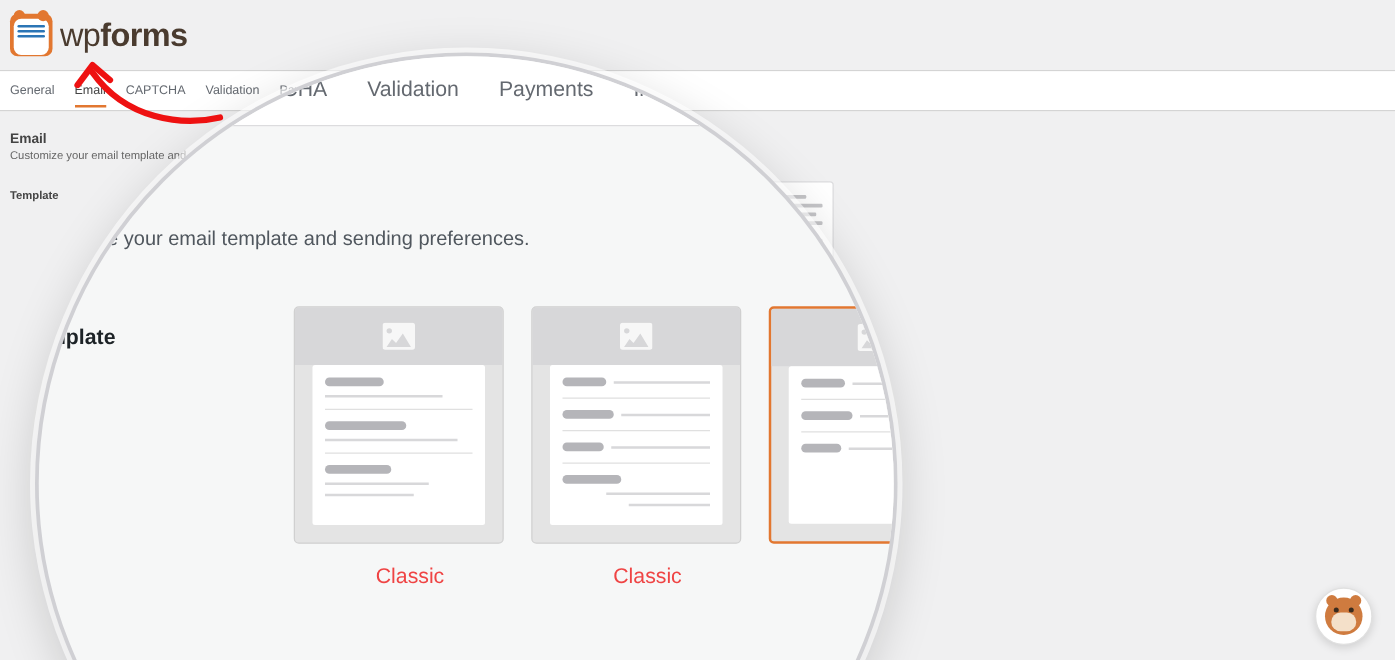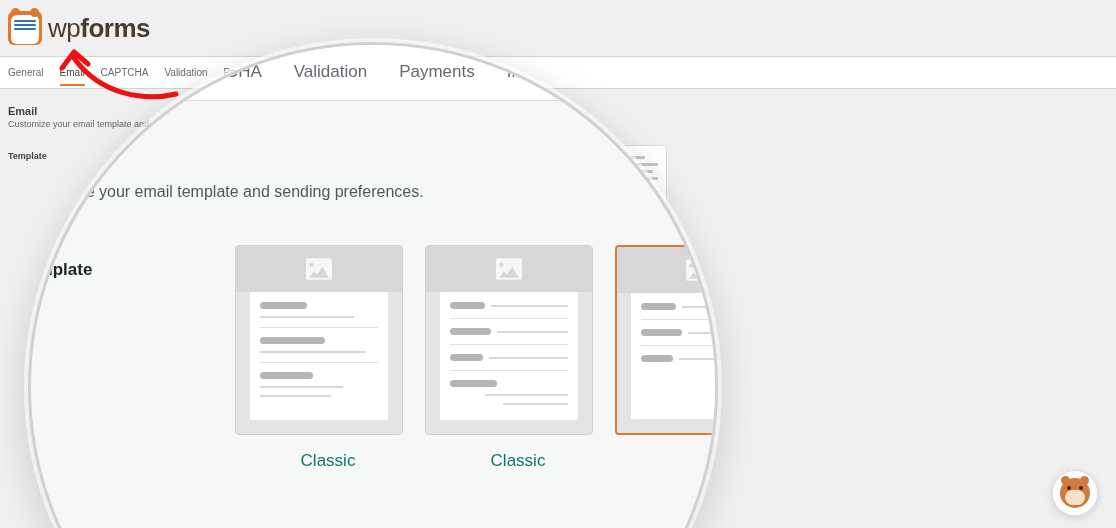--- a/index.html
+++ b/index.html
@@ -70,21 +70,21 @@
     display:flex; flex-direction:column; overflow:hidden;
   }
   .z-card.selected { border:2px solid #e27730; }
   .z-card .hdr { height:46px; background:#d7d7d9; display:flex; align-items:center; justify-content:center; }
   .z-card .hdr svg { width:26px; height:22px; fill:#f7f7f7; }
   .z-card .sheet { flex:1; margin:0 14px 14px 14px; background:#fff; border-radius:2px; padding:10px 10px; display:flex; flex-direction:column; gap:7px; }
   .z-card .sheet .bar { height:7px; background:#b5b5b9; border-radius:4px; }
   .z-card .sheet .thin { height:2px; background:#d8d8da; }
   .z-card .sheet .sep { height:1px; background:#e0e0e0; margin:2px 0; }
   .z-card .sheet .right { align-self:flex-end; }
-  .z-caption { font-size:17px; color:#0f766e;margin-left:18px; }
+  .z-caption { font-size:17px; color:#ef4444;margin-left:18px; }
 
   
   .arrow { position:absolute; top:46px; left:56px; width:130px; height:60px; pointer-events:none; }
 
   
   .float-bear {
     position:absolute; right:18px; bottom:12px; width:46px; height:46px; border-radius:50%;
     background:#fff; border:1px solid #e0e0e0; box-shadow:0 2px 8px rgba(0,0,0,0.15);
     display:flex; align-items:center; justify-content:center; cursor:pointer;
   }

